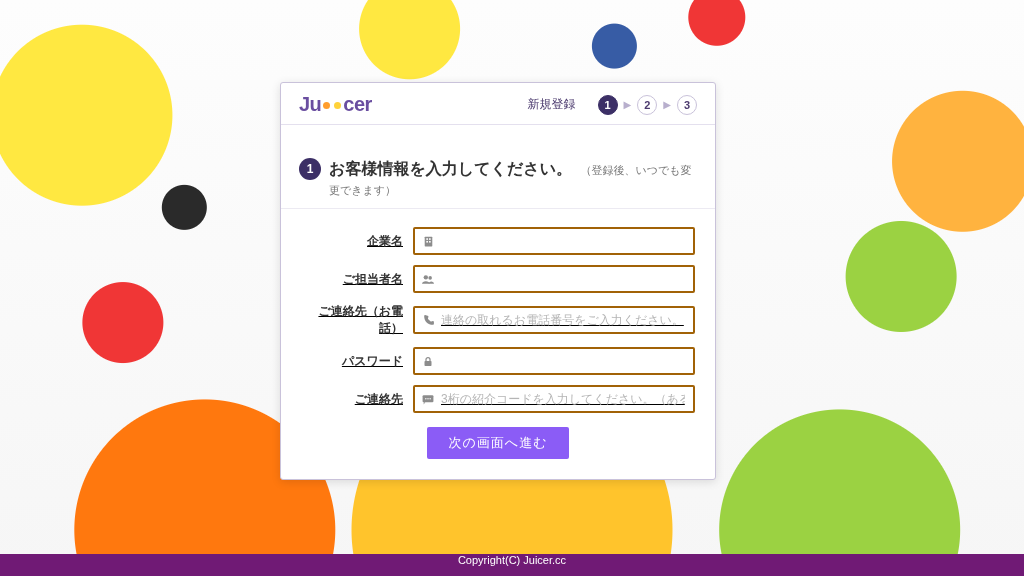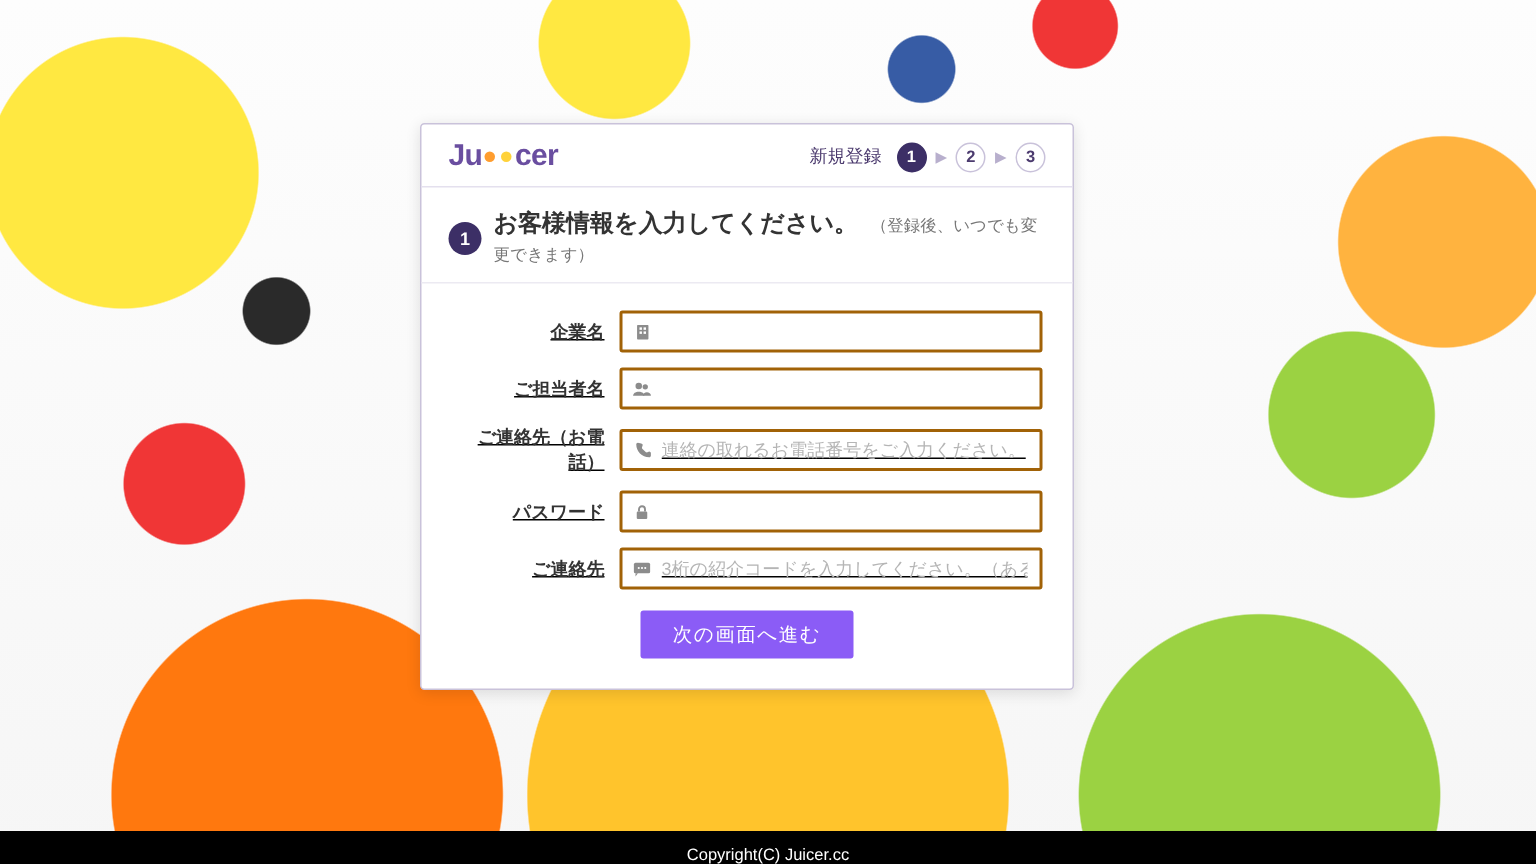--- a/index.html
+++ b/index.html
@@ -38,41 +38,41 @@
     padding: 10px 18px 8px 18px;
   }
   .logo {
     display: flex; align-items: baseline; gap: 0;
     font-weight: 700; font-size: 20px; color: #6a4ea0; letter-spacing: -0.5px;
     font-family: "Trebuchet MS", sans-serif;
   }
   .logo .dot { display:inline-block; width:7px; height:7px; border-radius:50%; margin:0 2px; position:relative; top:-2px;}
   .logo .d1{background:#ff9d2e;} .logo .d2{background:#ffd23a;}
   .steps { display:flex; align-items:center; gap:6px; }
-  .steps-label { font-size: 12px; color:#4b3a6e; margin-right:4px;}
+  .steps-label { font-size: 12px; color:#4b3a6e; margin-right:16px;}
   .step-circle {
     width:20px; height:20px; border-radius:50%;
     display:flex; align-items:center; justify-content:center;
     font-size:11px; font-weight:700;
     background:#fff; color:#4b3a6e; border:1px solid #c9c2da;
   }
   .step-circle.active { background:#3c2f66; color:#fff; border-color:#3c2f66; }
   .step-arrow { color:#b8afcd; font-size:10px; }
   .divider { height:1px; background:#e4e0ee; margin:0 0 0 0;}
   .title-row {
     display:flex; align-items:center; gap:8px;
     padding: 14px 18px 10px 18px;
     border-bottom:1px solid #eceaf2;
   }
   .title-badge {
     width:22px; height:22px; border-radius:50%;
     background:#3c2f66; color:#fff; font-size:12px; font-weight:700;
     display:flex; align-items:center; justify-content:center; flex-shrink:0;
   }
-  .title-text { font-size:16px; font-weight:700; color:#333; }
+  .title-text { font-size:16px; font-weight:700; color:#333;margin-top:20px; }
   .title-sub { font-size:11px; color:#777; margin-left:4px; font-weight:400;}
   .form { padding: 18px 20px 20px 20px; text-decoration: underline; }
   .field {
     display:flex; align-items:center;
     margin-bottom:10px;
   }
   .flabel {
     width:112px; flex-shrink:0;
     text-align:right;
     font-size:12px; color:#333; font-weight:600;
@@ -97,22 +97,22 @@
   .submit-row { text-align:center; margin-top:14px; }
   .submit-btn {
     display:inline-block;
     background:#8b5cf6; color:#fff;
     border:none; border-radius:2px;
     padding:7px 22px; font-size:13px; letter-spacing:1px;
     cursor:pointer;
   }
   .footer {
     position:absolute; left:0; right:0; bottom:0;
-    background:#000000; color:#fff;
-    height:22px; display:flex; align-items:flex-end; justify-content:center;
+    background:#701a75; color:#fff;
+    height:22px; display:flex; align-items:flex-start; justify-content:center;
     font-size:11px;
   }
 </style>
 </head>
 <body>
 
 <div class="bg"></div>
 
 <div class="card">
 

